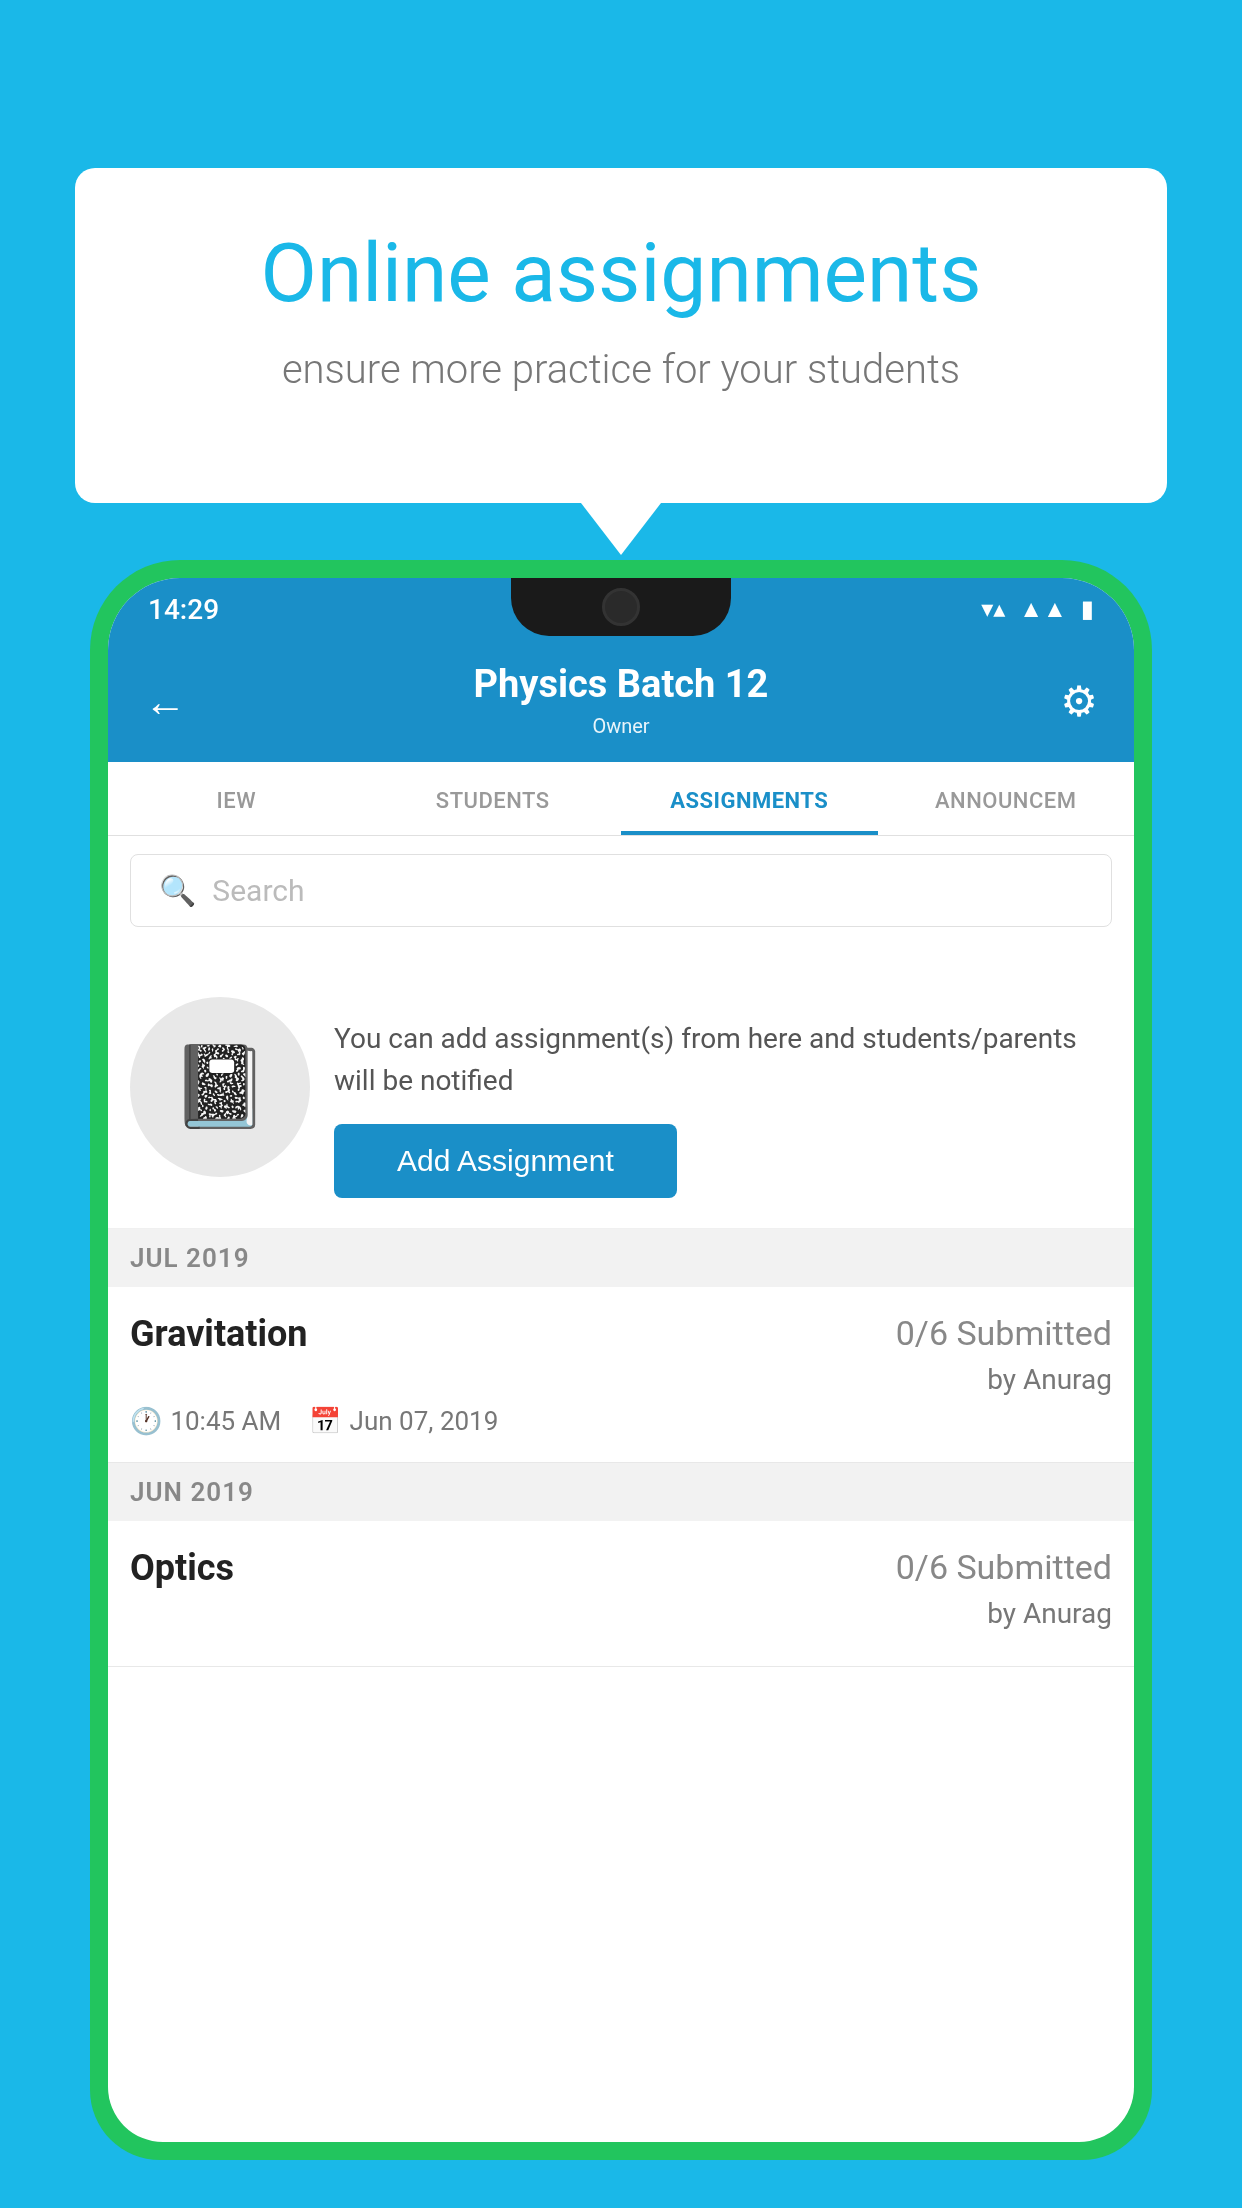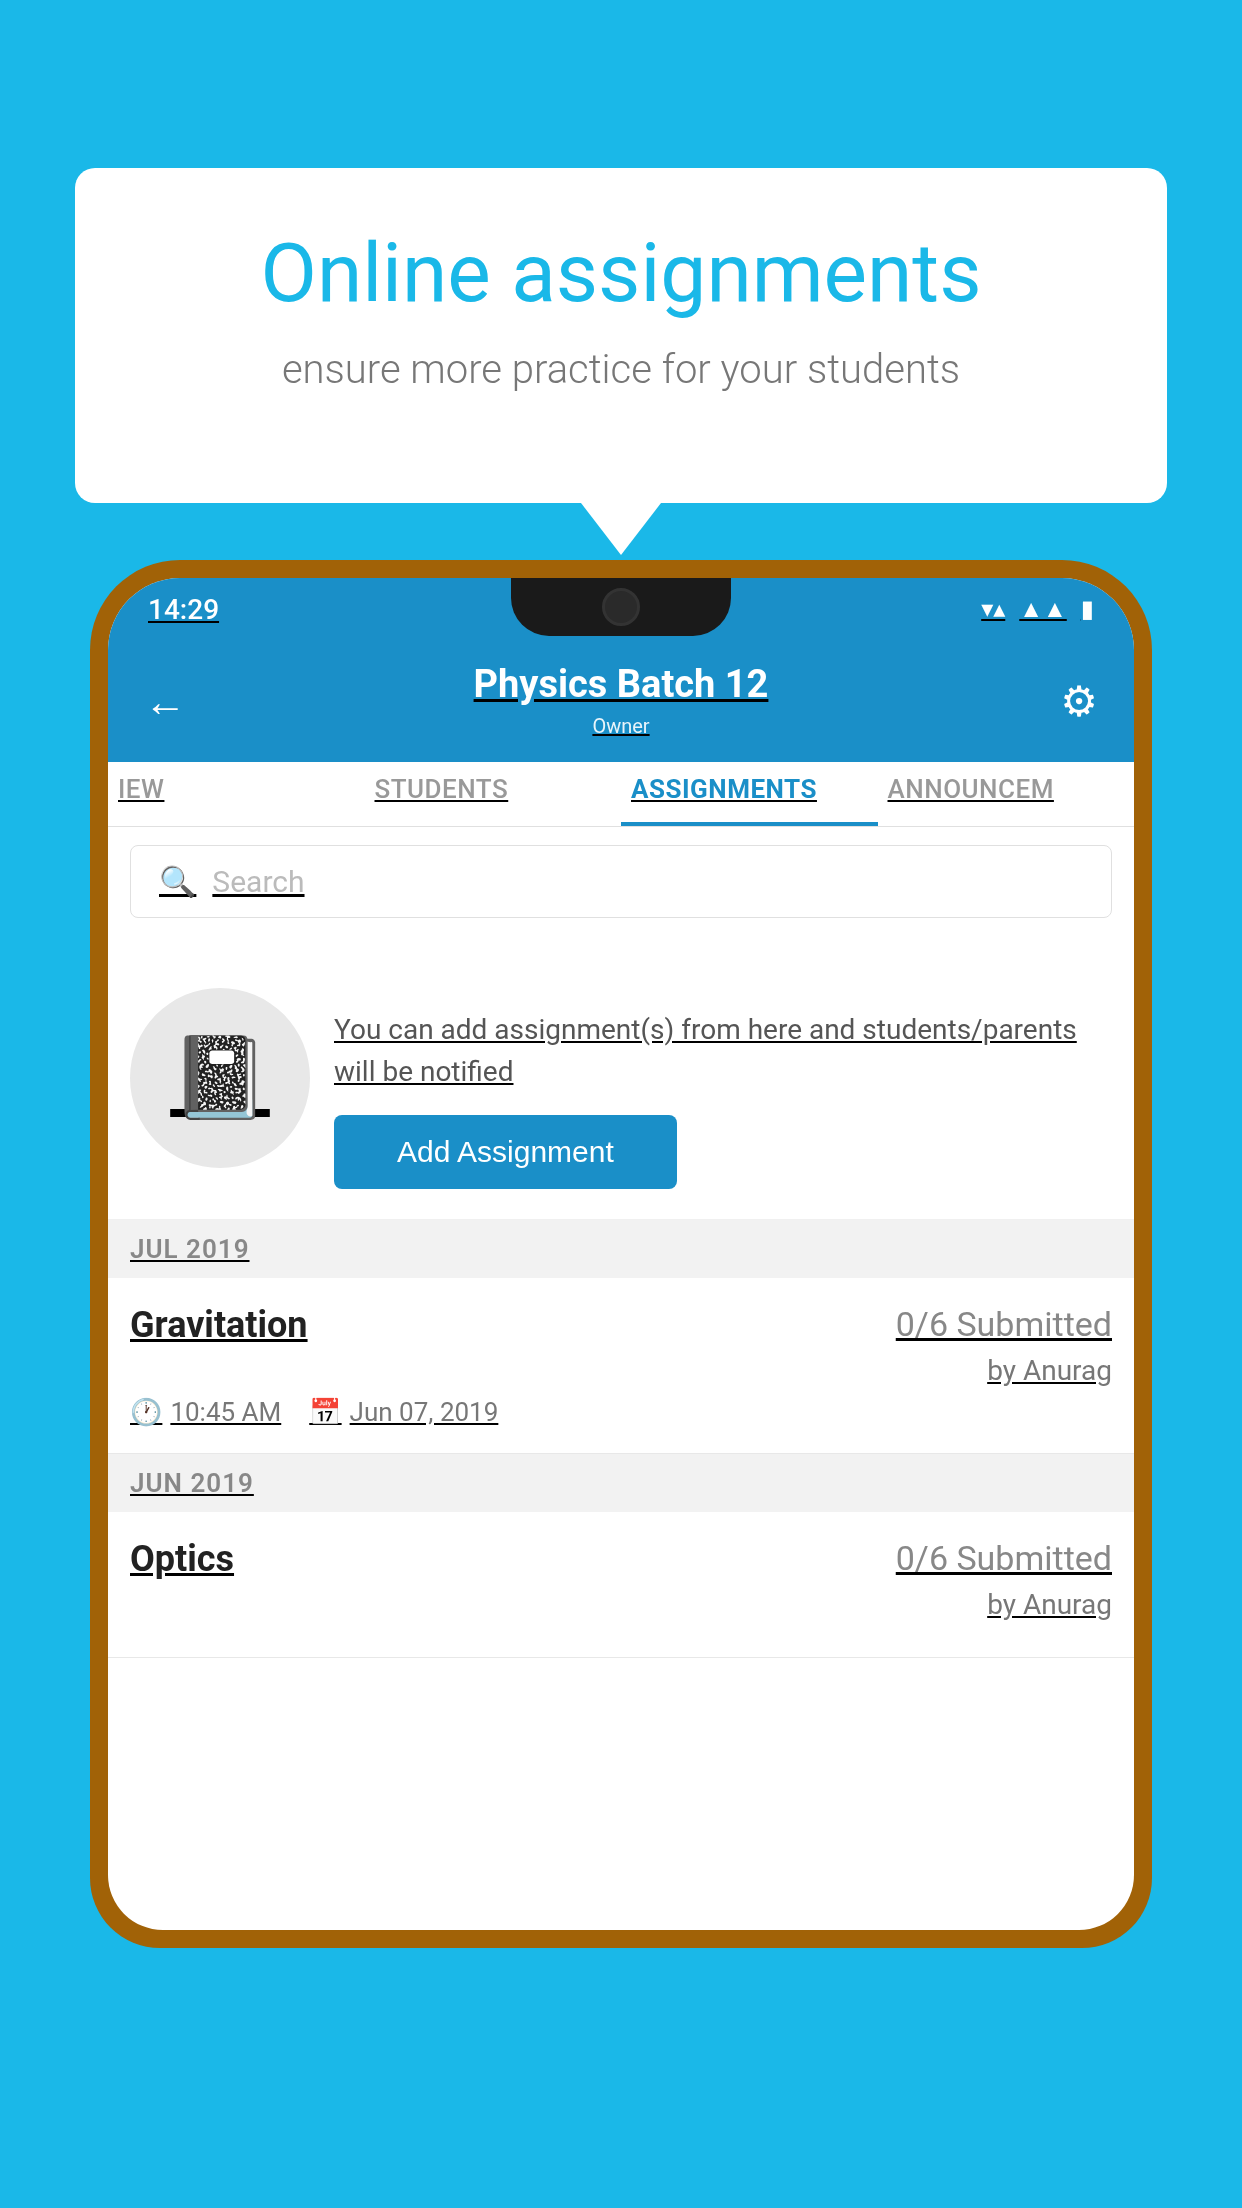--- a/index.html
+++ b/index.html
@@ -57,26 +57,25 @@
     
     .phone-wrapper {
       position: absolute;
       top: 560px;
       left: 90px;
       right: 90px;
       bottom: 0px;
     }
 
     .phone-outer {
-      background: #a16207;
+      background: #22c55e;
       border-radius: 90px 90px 70px 70px;
       padding: 18px;
       position: relative;
-      height: 1388px;
-      text-decoration: underline;
+      height: 1600px;
     }
 
     
     .phone-notch {
       position: absolute;
       top: 18px;
       left: 50%;
       transform: translateX(-50%);
       width: 220px;
       height: 58px;
@@ -174,22 +173,23 @@
 
     
     .tab-bar {
       display: flex;
       background: white;
       border-bottom: 1px solid #e0e0e0;
     }
 
     .tab-item {
       flex: 1;
-      padding: 12px 10px 22px 10px;
-      font-size: 26px;
+      text-align: center;
+      padding: 26px 10px 22px 10px;
+      font-size: 22px;
       font-weight: 500;
       color: #999;
       position: relative;
       cursor: pointer;
       letter-spacing: 0.5px;
     }
 
     .tab-item.active {
       color: #1a8fc8;
       font-weight: 700;

